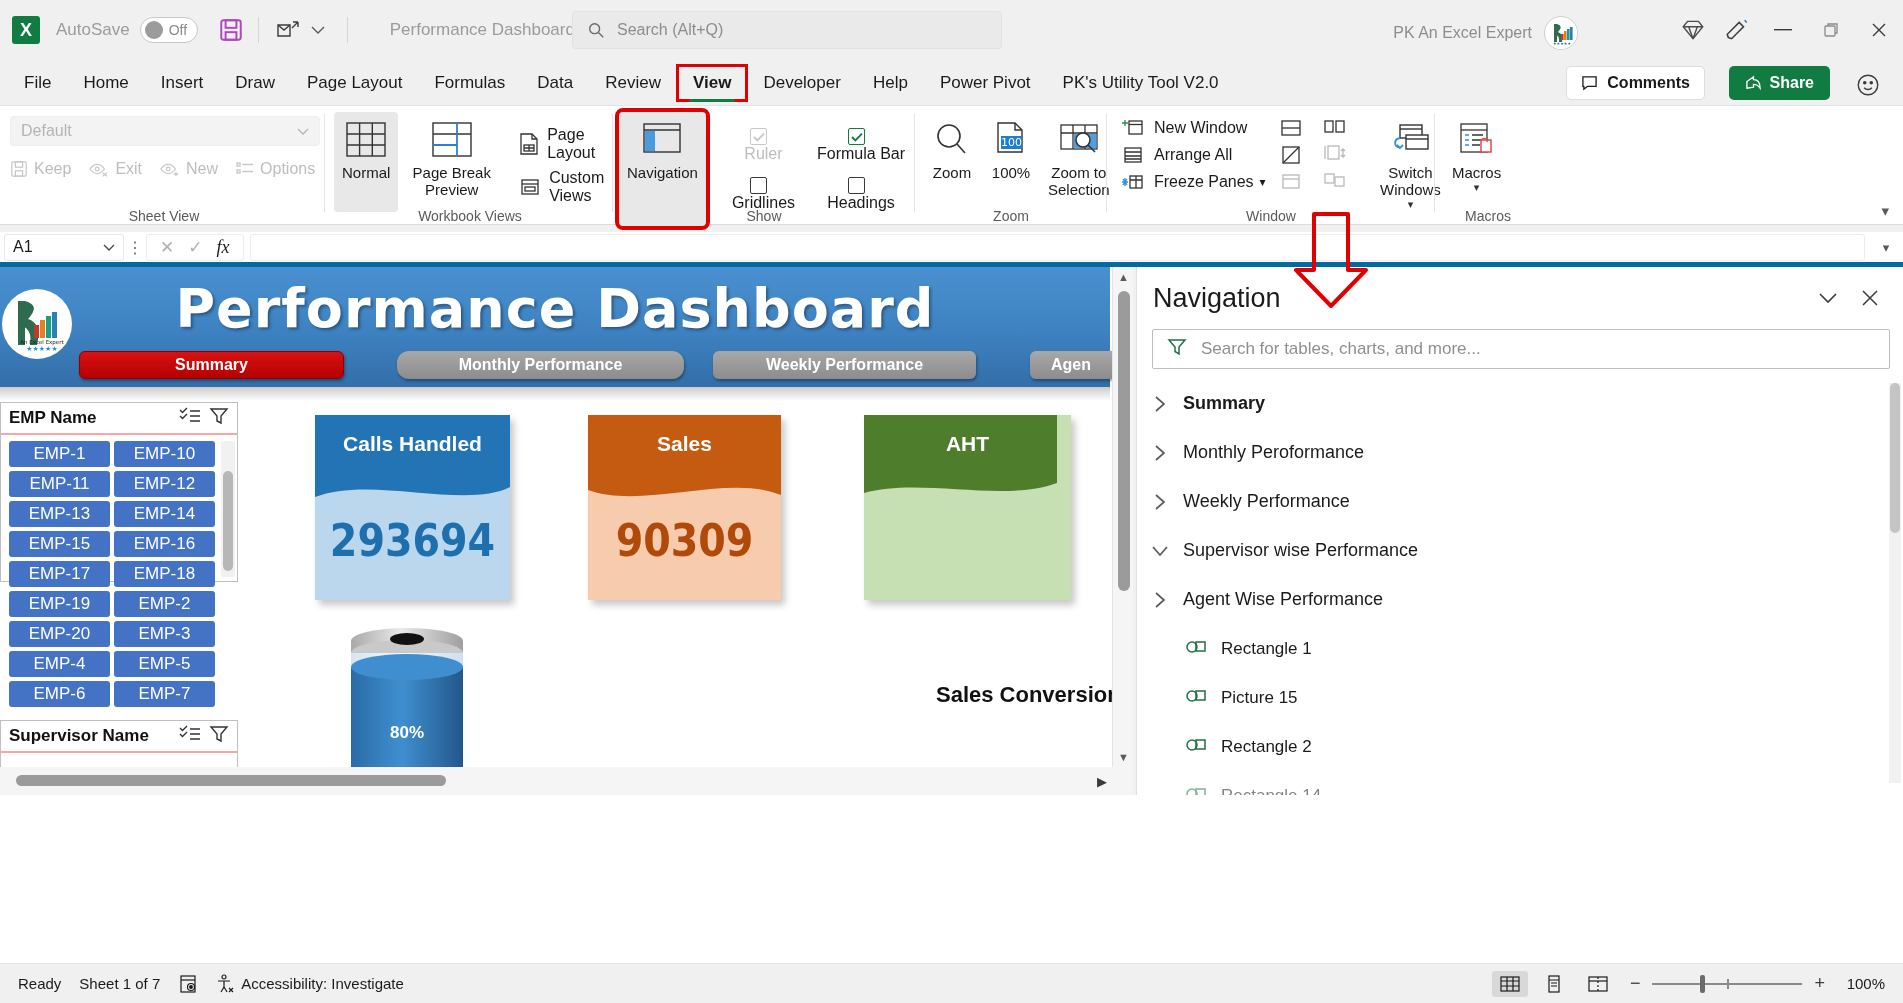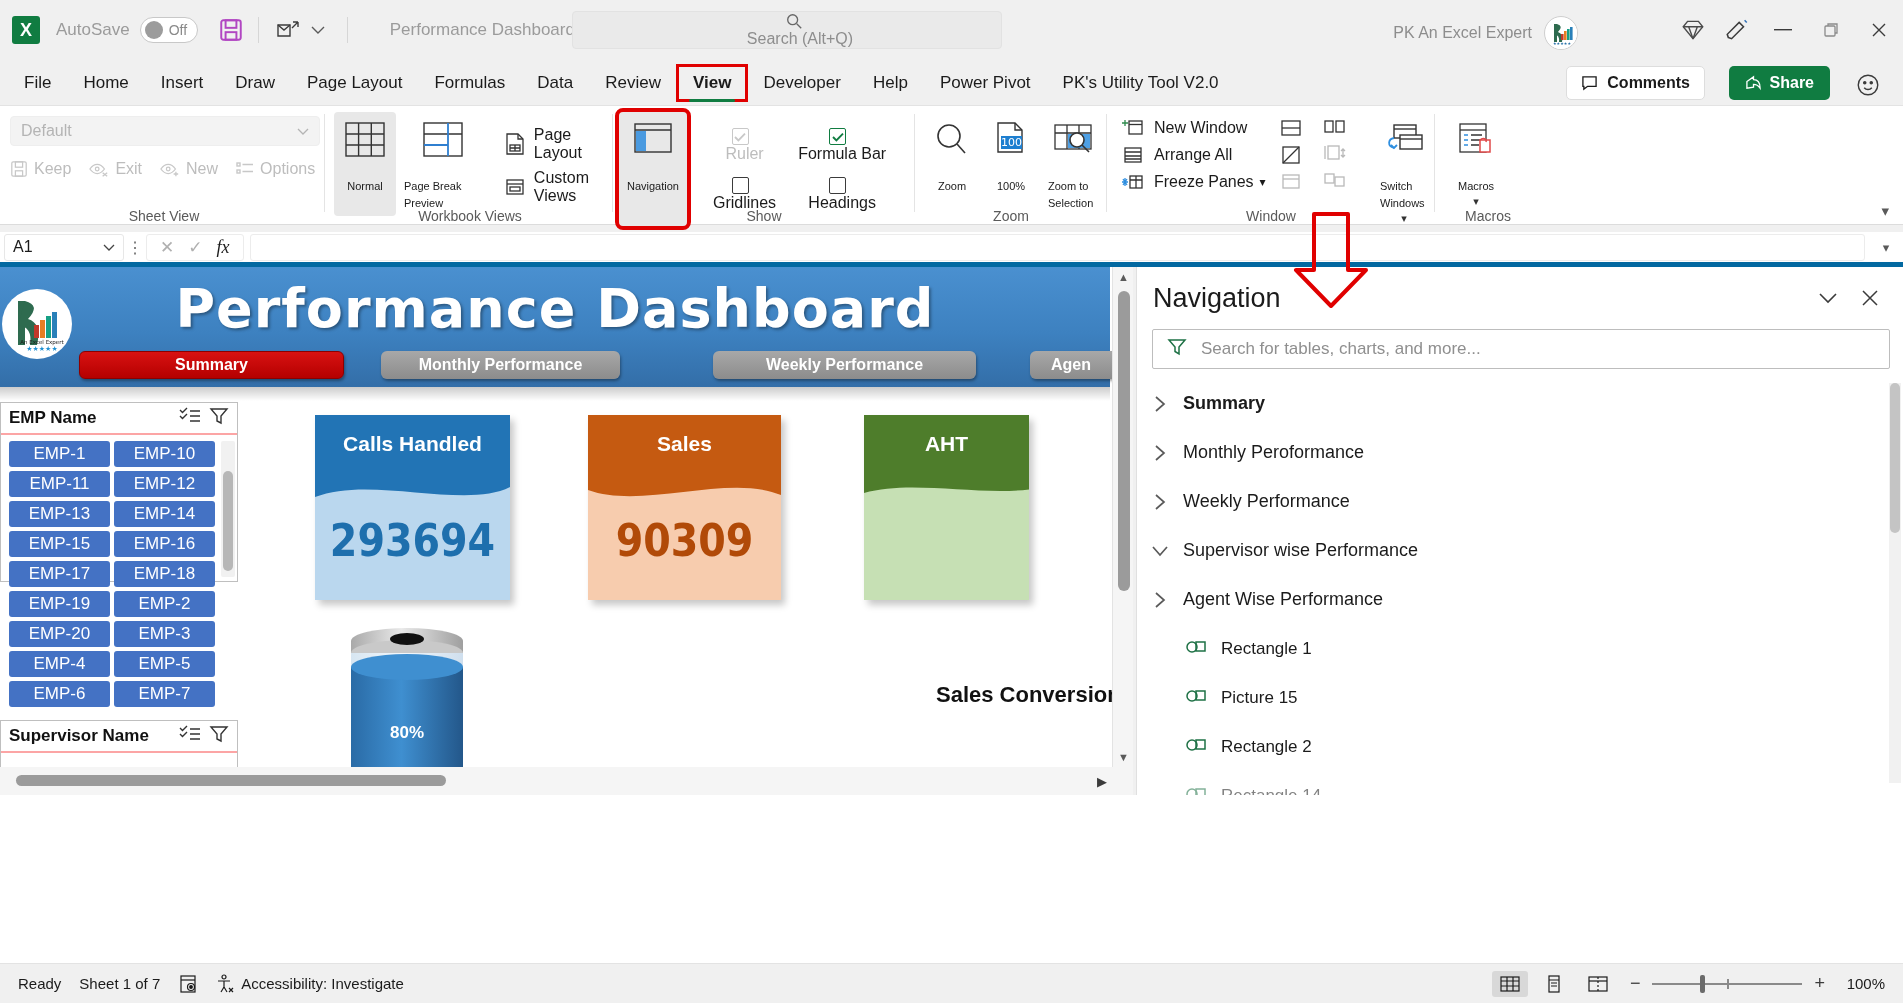--- a/index.html
+++ b/index.html
@@ -19,21 +19,21 @@
   .autosave-label { margin-left:16px; font-size:17px; color:#9b9b9b; }
   .toggle { margin-left:10px; width:58px; height:26px; border-radius:13px; border:1.5px solid #c8c8c8; background:#fff; position:relative; display:flex; align-items:center; }
   .toggle .knob { width:18px; height:18px; border-radius:50%; background:#9c9c9c; margin-left:4px; }
   .toggle .off { font-size:14px; color:#8a8a8a; margin-left:6px; }
   .save-icon { margin-left:20px; width:26px; height:26px; position:relative; }
   .save-icon svg { display:block; }
   .sep-v { width:1px; height:26px; background:#d6d6d6; margin:0 14px; }
   .tb-icon { width:30px; height:26px; display:flex; align-items:center; justify-content:center; }
   .doc-title { margin-left:28px; font-size:17px; color:#9b9b9b; }
   .caret-sm { margin-left:8px; font-size:11px; color:#9b9b9b; }
-  .searchbox { position:absolute; left:572px; top:11px; width:430px; height:38px; background:#eaeaea; border:1px solid #e2e2e2; border-radius:4px; display:flex; align-items:center; padding-left:14px;flex-direction:column; }
+  .searchbox { position:absolute; left:572px; top:11px; width:430px; height:38px; background:#eaeaea; border:1px solid #e2e2e2; border-radius:4px; display:flex; align-items:center; padding-left:14px; }
   .searchbox .s-ico { width:18px; height:18px; color:#676767; }
   .searchbox .s-txt { margin-left:12px; font-size:16px; color:#8d8d8d; }
   .acct { position:absolute; right:325px; top:16px; display:flex; align-items:center; }
   .acct .nm { font-size:16px; color:#8d8d8d; }
   .avatar { margin-left:12px; width:34px; height:34px; border-radius:50%; background:#fff; border:1px solid #cfcfcf; overflow:hidden; position:relative; }
   .win-icons { position:absolute; right:0; top:0; height:60px; display:flex; align-items:center; }
   .win-btn { width:48px; height:46px; display:flex; align-items:center; justify-content:center; color:#3b3b3b; }
   .diamond-ico, .pen-ico { width:44px; height:44px; display:flex; align-items:center; justify-content:center; }
 
   
@@ -55,21 +55,21 @@
   .rgroup .glabel { position:absolute; bottom:2px; left:0; width:100%; text-align:center; font-size:14px; color:#5a5a5a; }
   .gsep { position:absolute; top:8px; width:1px; height:98px; background:#e4e4e4; }
 
   .combo { width:310px; height:30px; border:1px solid #eee; background:#f3f3f3; border-radius:4px; display:flex; align-items:center; padding:0 10px; color:#b4b4b4; font-size:16px; justify-content:space-between;}
   .sv-row { display:flex; align-items:center; margin-top:14px; color:#bdbdbd; font-size:16px; }
   .sv-item { display:flex; align-items:center; margin-right:18px; }
   .sv-item .ico { margin-right:6px; display:flex; }
 
   .bigbtn { width:auto; display:flex; flex-direction:column; align-items:center; padding:6px 8px 4px; border-radius:4px;}
   .bigbtn .ico { height:44px; display:flex; align-items:center; justify-content:center; }
-  .bigbtn .lbl { font-size:11px; color:#1b1b1b; text-align:left; line-height:17px; margin-top:16px;}
+  .bigbtn .lbl { font-size:15px; color:#1b1b1b; text-align:center; line-height:17px; margin-top:2px;}
   .bigbtn.selected { background:#e8e8e8; }
   .bigbtn.hl { outline:4px solid #e00000; }
 
   .smallbtn { display:flex; align-items:center; font-size:16px; color:#1b1b1b; margin-bottom:7px; }
   .smallbtn .ico { width:26px; display:flex; align-items:center; justify-content:center; margin-right:8px;}
   .smallbtn.dim { color:#bcbcbc; }
 
   .chk { width:17px; height:17px; border:1.7px solid #3b3b3b; border-radius:2px; display:inline-flex; align-items:center; justify-content:center; margin-right:9px; background:#fff; }
   .chk.on { border-color:#107c41; }
   .chk.dim { border-color:#c8c8c8; }
@@ -652,21 +652,21 @@
         <rect x="44" y="27" width="5" height="22" fill="#16a085"></rect>
         <rect x="50" y="23" width="5" height="26" fill="#2980b9"></rect>
         <text x="40" y="55" font-size="5.5" fill="#1b1b1b" text-anchor="middle" font-family="DejaVu Sans">An Excel Expert</text>
         <text x="40" y="62" font-size="7" fill="#1e90d2" text-anchor="middle" font-family="DejaVu Sans">★★★★★</text>
       </svg>
     </div>
 
     <div class="tabbtn red" style="left:79px; width:265px;">
       <span>Summary</span>
     </div>
-    <div class="tabbtn grey" style="left:381px; width:239px;">
+    <div class="tabbtn grey" style="left:397px; width:287px;border-radius:12px;">
       <span>Monthly Performance</span>
     </div>
     <div class="tabbtn grey" style="left:713px; width:263px;">
       <span>Weekly Performance</span>
     </div>
     <div class="tabbtn grey" style="left:1030px; width:200px;">
       <span style="margin-right:118px;">Agen</span>
     </div>
 
     <div class="slicer" style="left:0px; top:135px; width:238px; height:180px;">
@@ -739,21 +739,21 @@
     <div class="kpi" style="left:588px; top:148px; width:193px; height:185px; background:#f7ccae;">
       <div class="wave">
         <svg width="193" height="100" viewBox="0 0 193 100" preserveAspectRatio="none">
           <path d="M0 0 H193 V80 C140 58 55 95 0 75 Z" fill="#c55a11"></path>
         </svg>
       </div>
       <div class="head">Sales</div>
       <div class="val" style="color:#b14a08;">90309</div>
     </div>
 
-    <div class="kpi" style="left:864px; top:148px; width:165px; height:185px; background:#c6e0b4;">
+    <div class="kpi" style="left:864px; top:148px; width:207px; height:185px; background:#c6e0b4;">
       <div class="wave">
         <svg width="193" height="100" viewBox="0 0 193 100" preserveAspectRatio="none">
           <path d="M0 0 H193 V68 C140 88 55 62 0 78 Z" fill="#4e7d2b"></path>
         </svg>
       </div>
       <div class="head">AHT</div>
     </div>
 
     <div class="cyl-wrap" style="left:348px; top:358px; width:118px; height:145px;">
       <svg width="118" height="145" viewBox="0 0 118 145">

